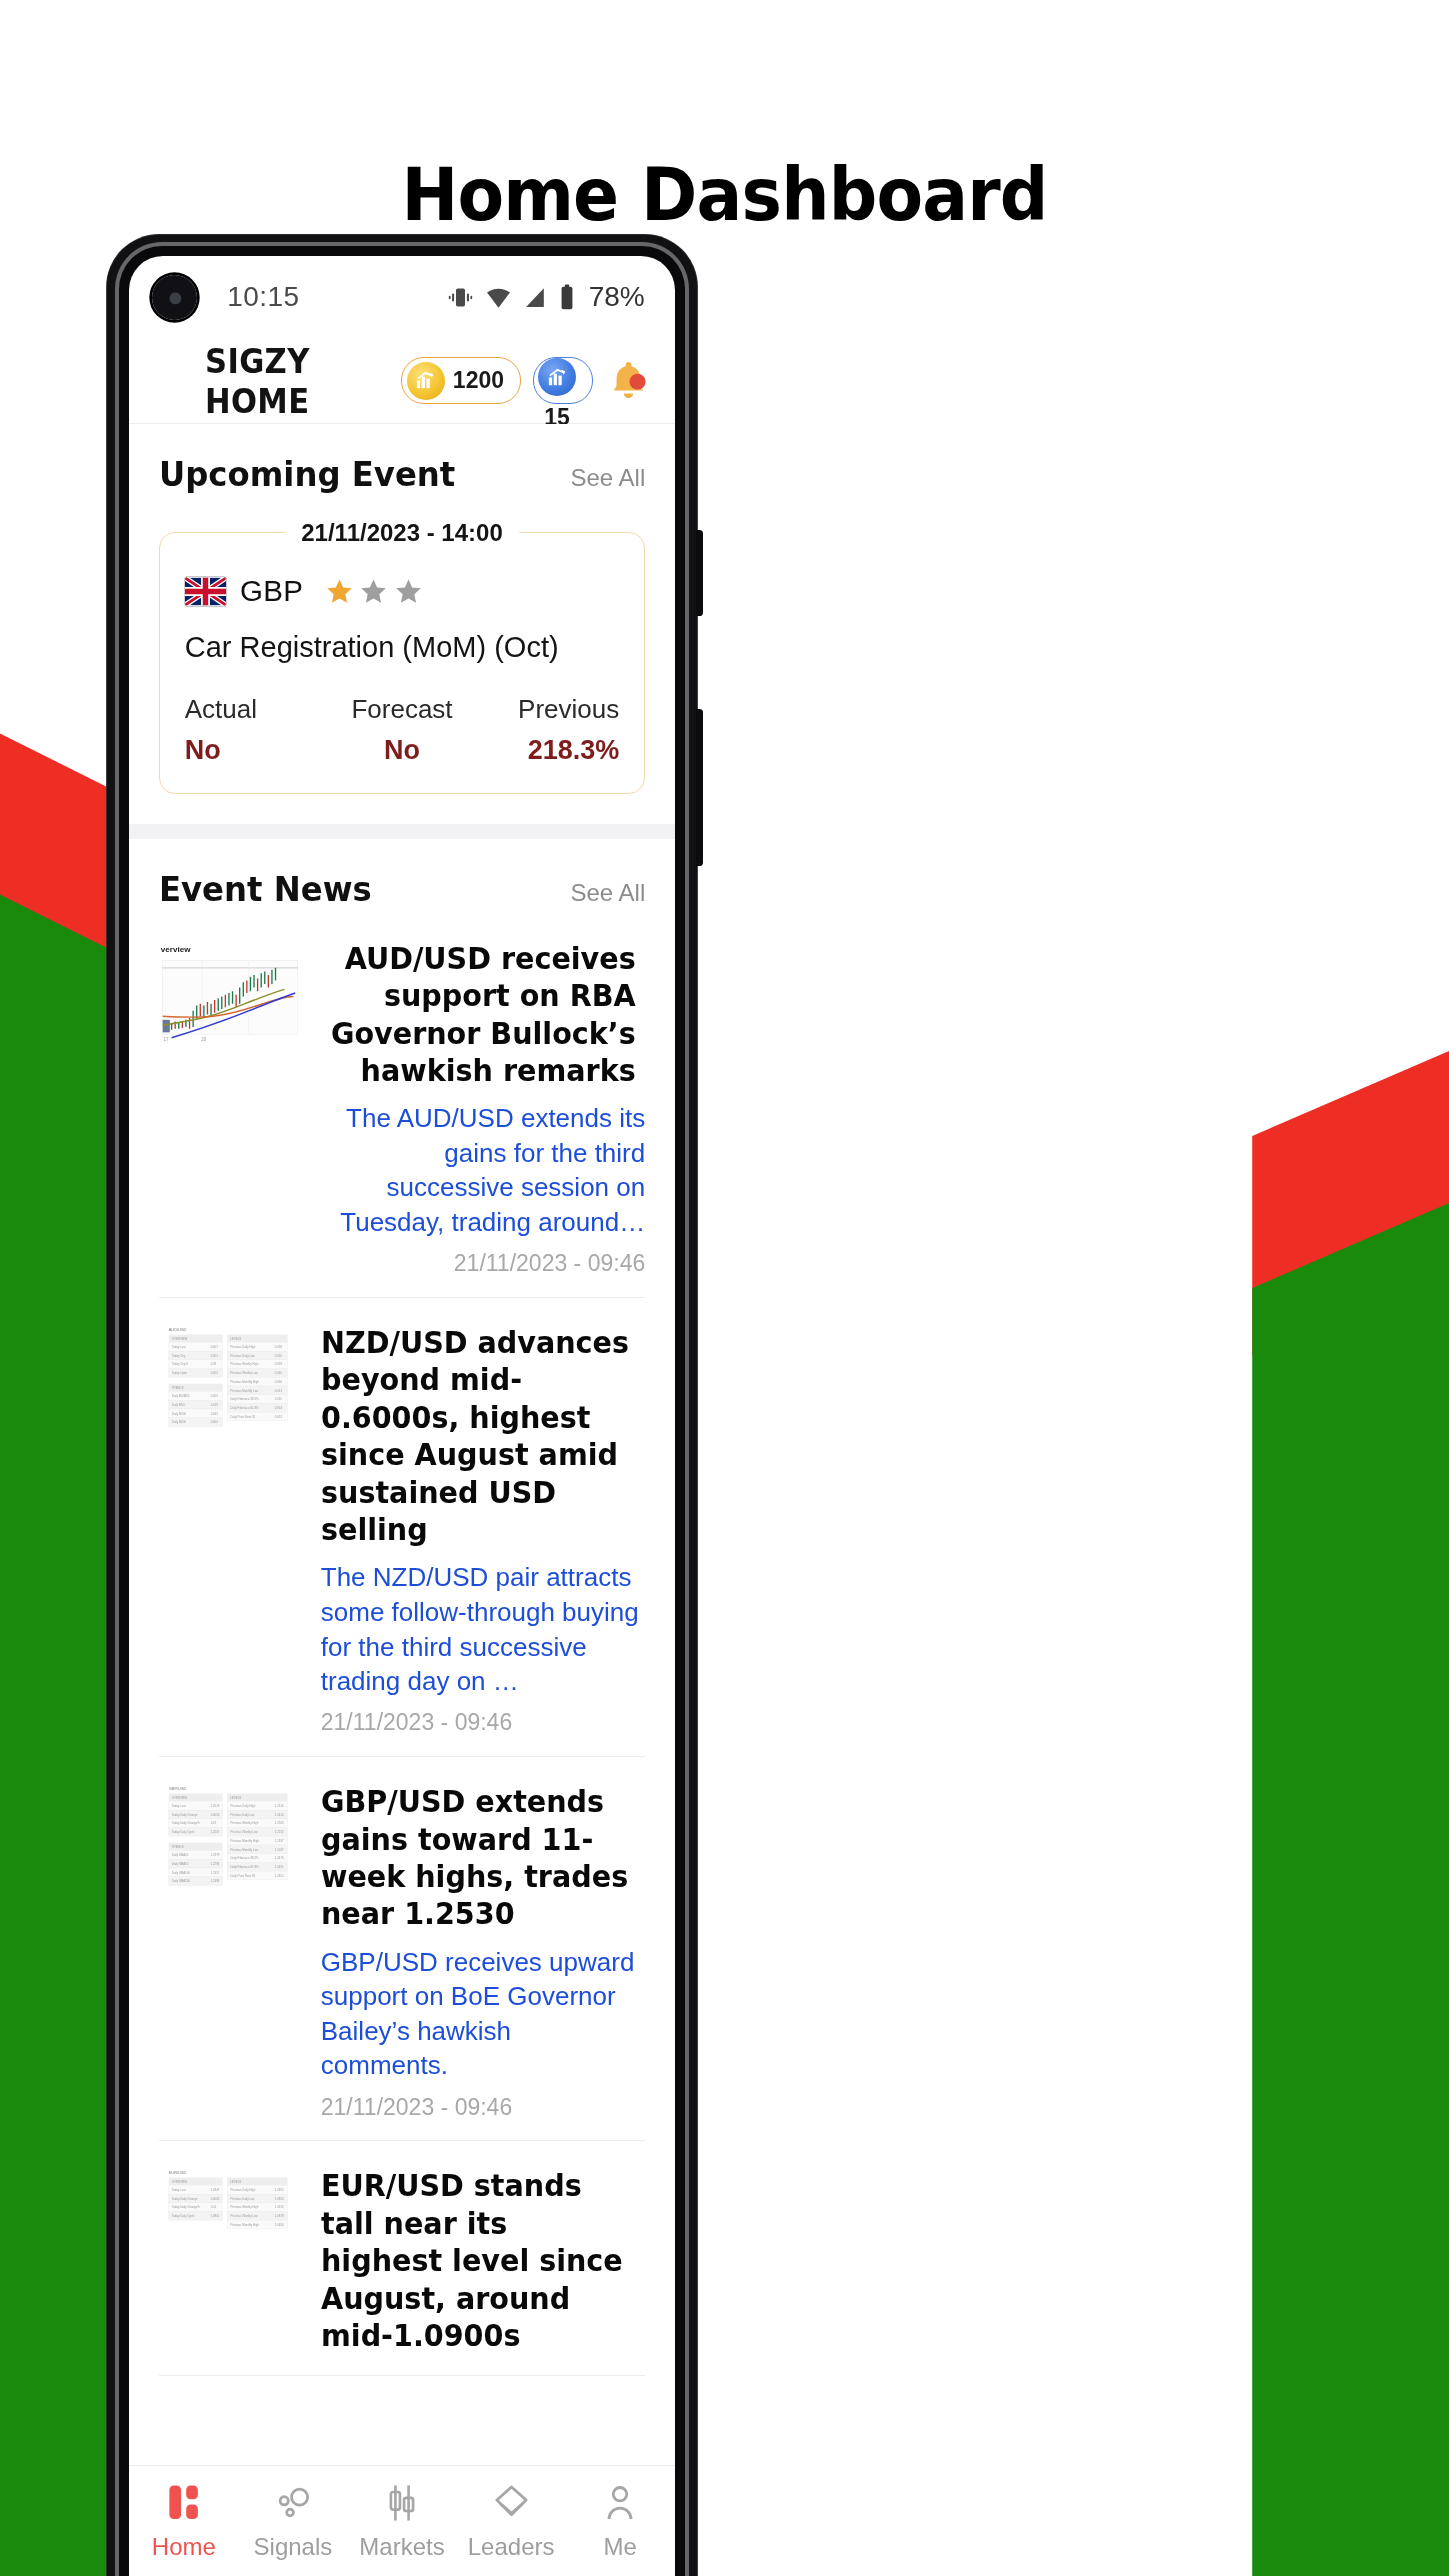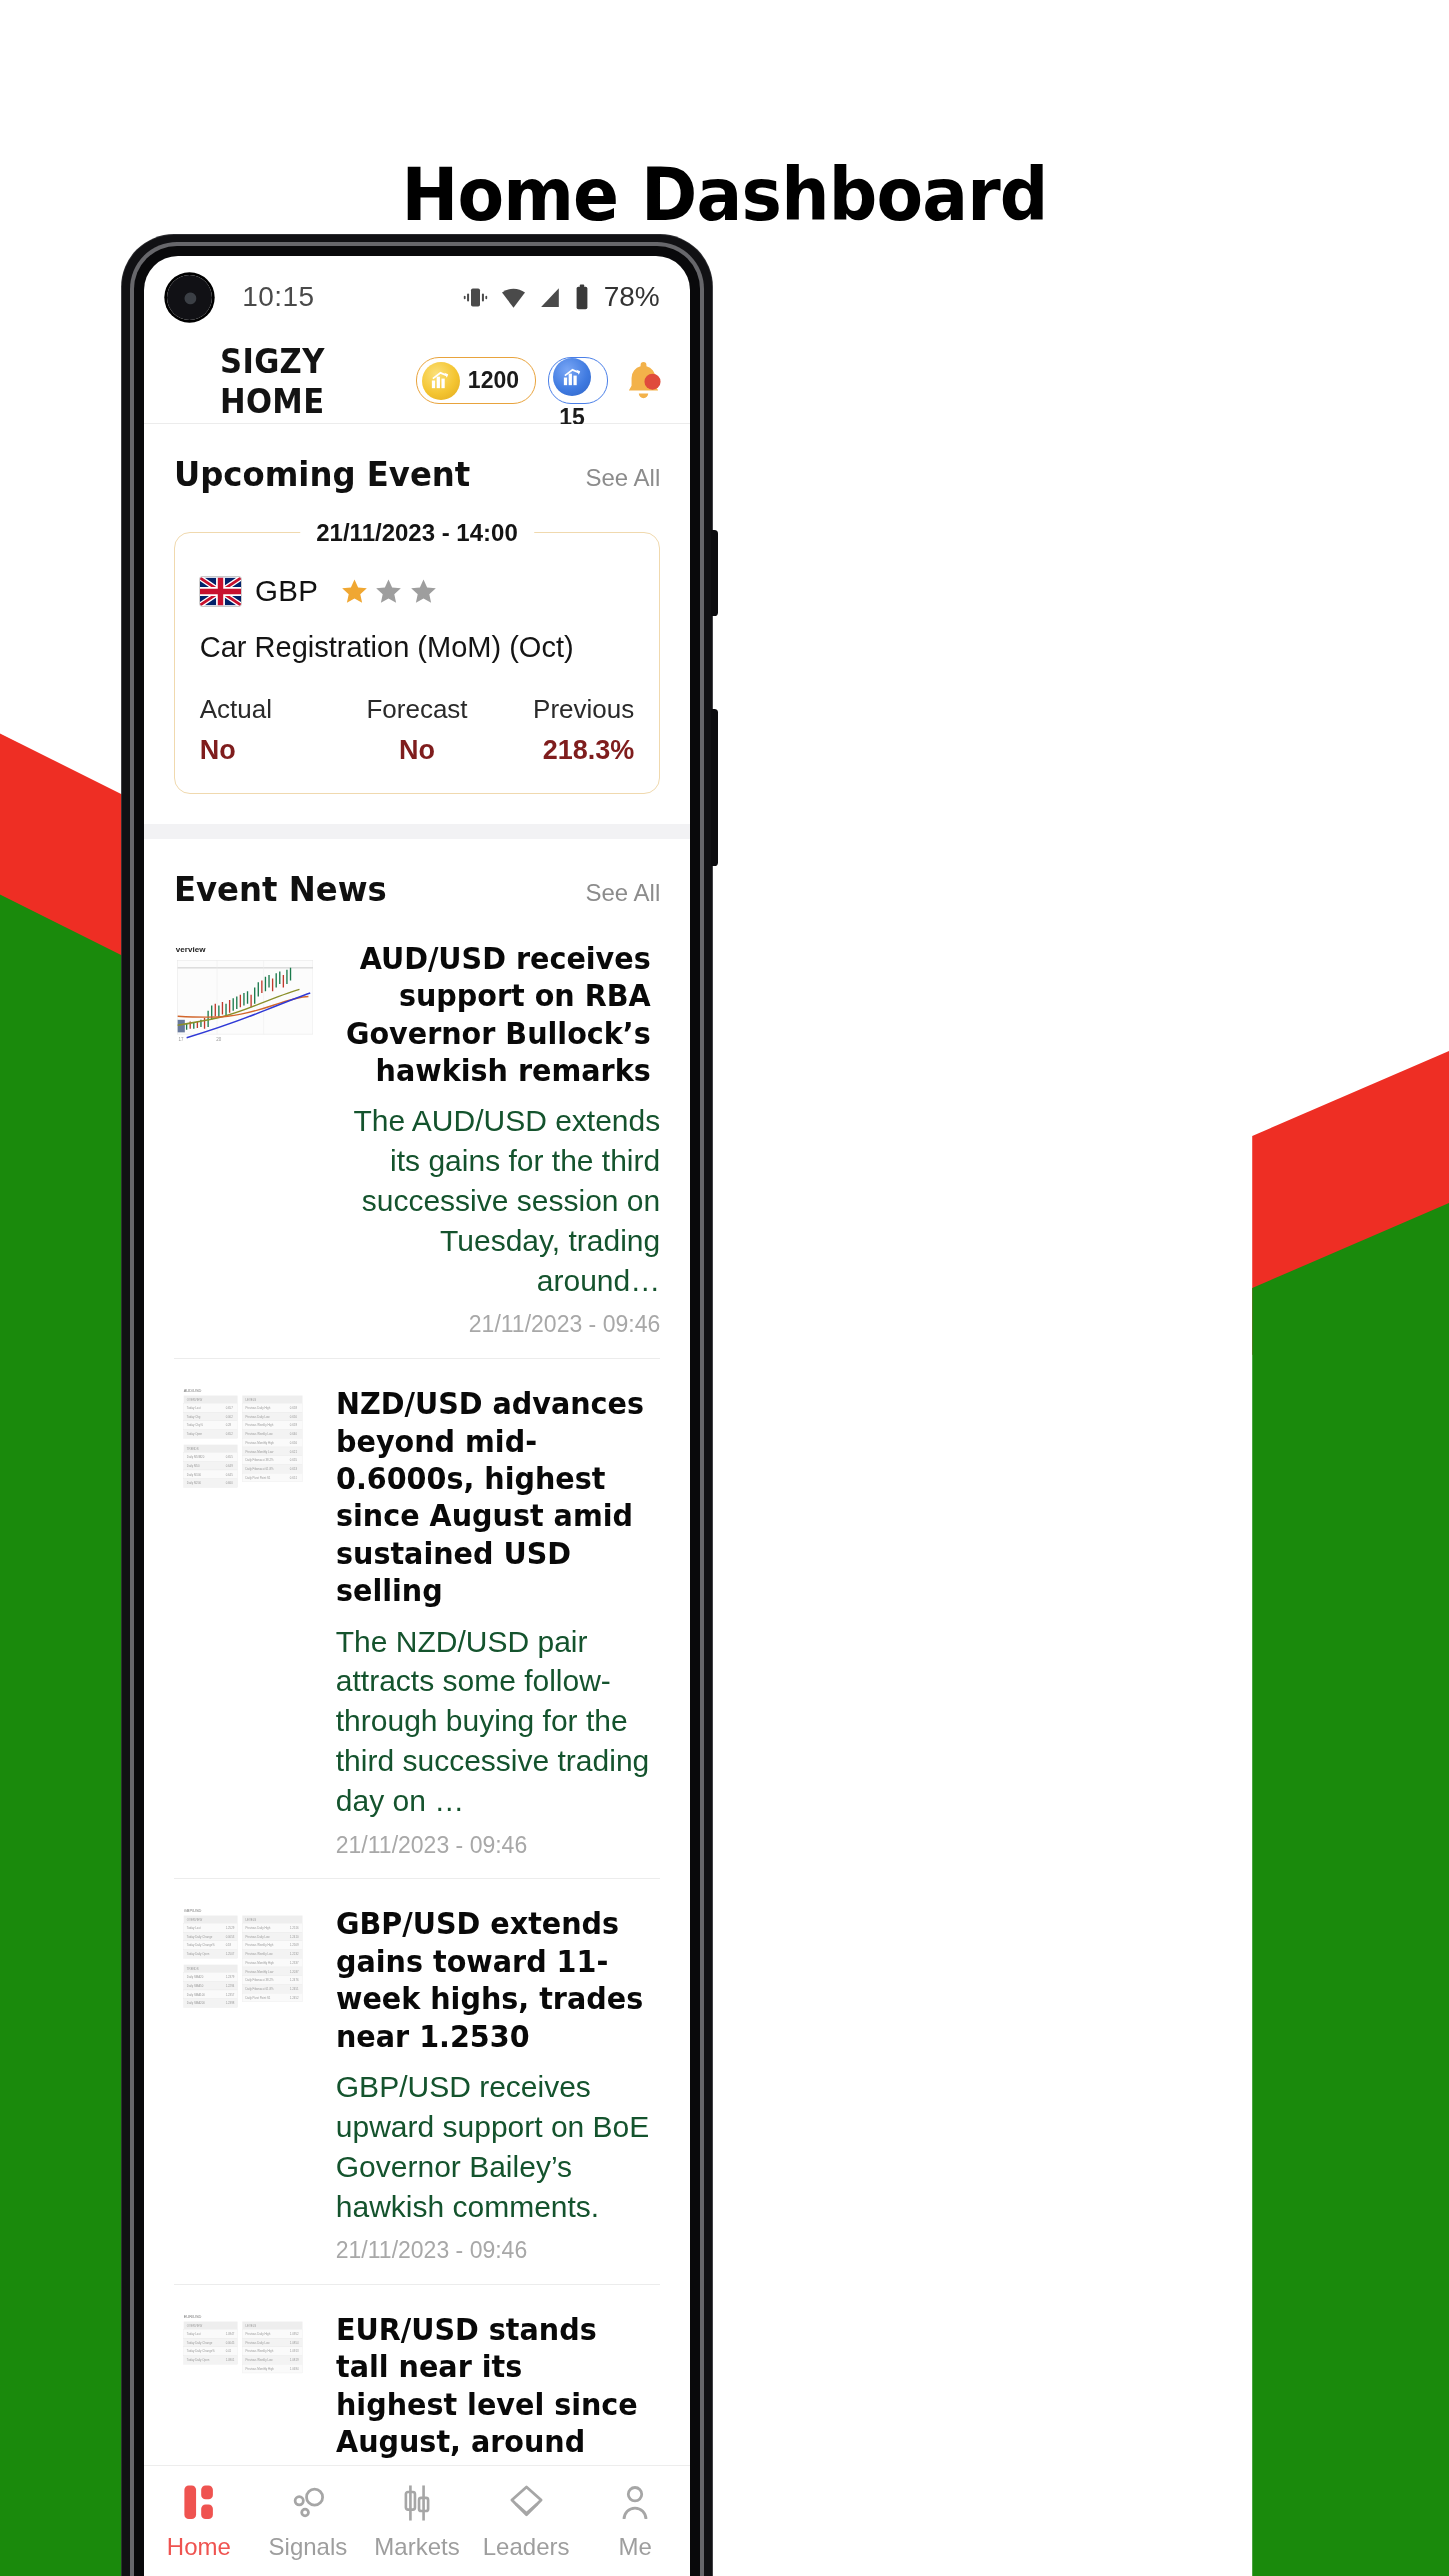--- a/index.html
+++ b/index.html
@@ -19,21 +19,21 @@
     position: absolute; top: 152px; left: 0; width: 100%;
     text-align: center;
     font-family: "DejaVu Sans", sans-serif;
     font-size: 73px; font-weight: 800; letter-spacing: -0.9px;
     color: #000;
     transform: scaleX(0.93);
   }
 
   
   .phone-outer {
-    position: absolute; left: 122px; top: 235px;
+    position: absolute; left: 107px; top: 235px;
     width: 590px; height: 2341px;
     background: #111114;
     border-radius: 52px 52px 0 0;
     box-shadow: 0 0 0 0.9px #2d2d31;
   }
   .phone-mid {
     position: absolute; left: 8px; top: 7.2px; right: 8px; bottom: 0;
     background: #67676b;
     border-radius: 47px 47px 0 0;
   }
@@ -156,21 +156,21 @@
     border-radius: 1.8px;
   }
   .thumb svg { display: block; width: 100%; height: 100%; }
   .news-text { flex: 1; min-width: 0; }
   .news-title {
     font-family: "DejaVu Sans", sans-serif;
     font-size: 29.5px; font-weight: 700; line-height: 1.27; color: #090909;
     transform: scaleX(0.97); transform-origin: left top;
   }
   .news-desc {
-    margin-top: 10.7px; font-size: 30px; line-height: 1.33; color: #14532d;
+    margin-top: 10.7px; font-size: 26px; line-height: 1.33; color: #1d4ed8;
   }
   .news-date { margin-top: 10.7px; font-size: 23px; color: #a8a8a8; }
 
   
   .bottom-nav {
     position: absolute; left: 0; right: 0; bottom: 0; height: 121px;
     background: #fff; display: flex; align-items: flex-start;
     padding-top: 18px; box-shadow: 0 -0.9px 0 #ececec;
   }
   .nav-item {

